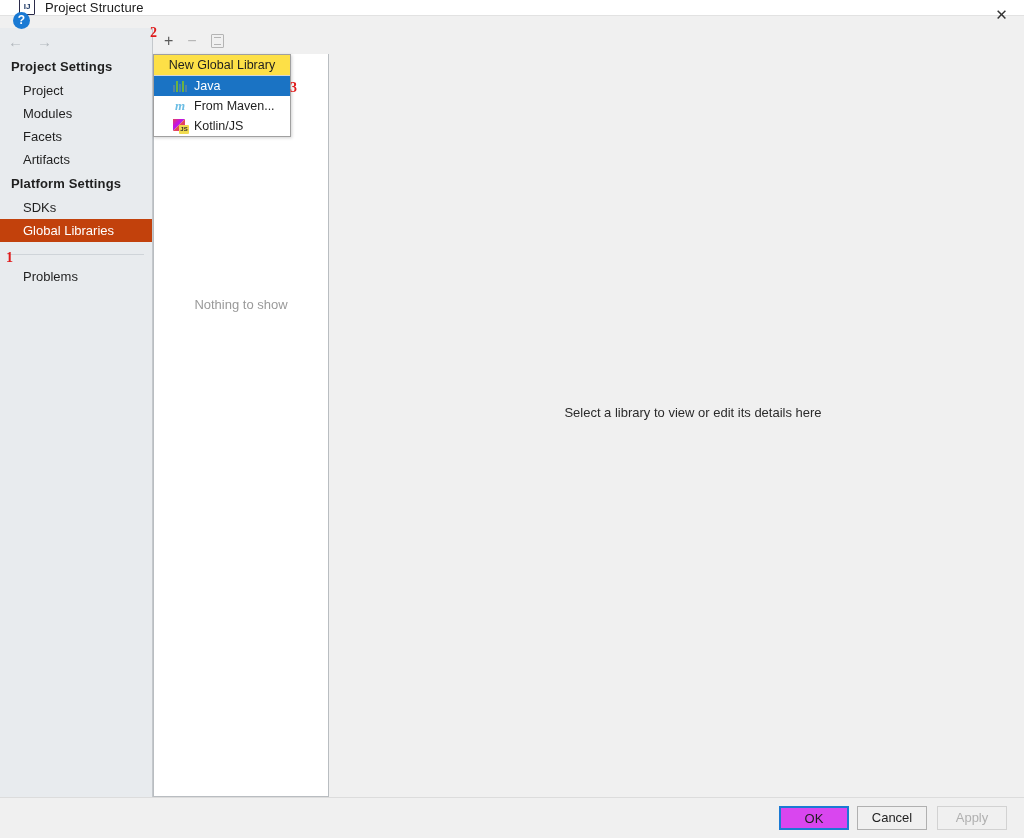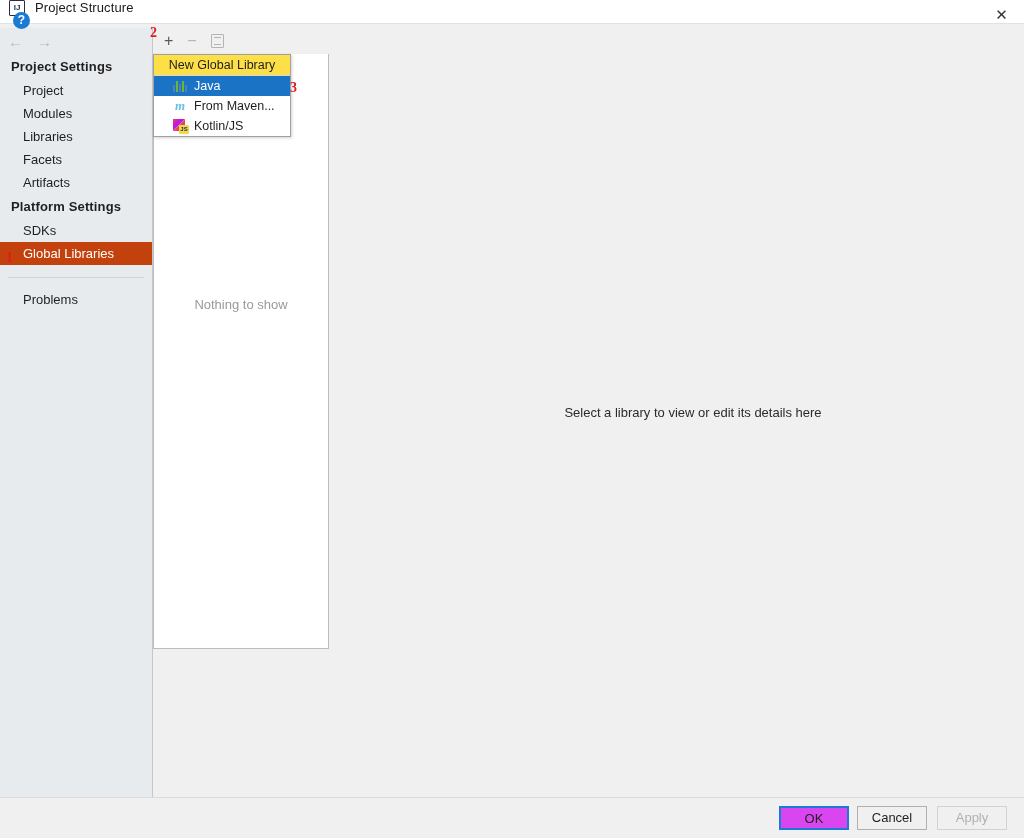--- a/index.html
+++ b/index.html
@@ -7,23 +7,23 @@
     width: 1024px; height: 838px;
     font-family: "Liberation Sans", sans-serif;
     background: #f0f0f0;
     overflow: hidden;
   }
 
   #root { position: relative; width: 1024px; height: 838px; background: #f0f0f0; }
 
   
   .titlebar {
-    position: absolute; left: 0; top: 0; width: 1024px; height: 24px;
+    position: absolute; left: 0; top: 0; width: 1024px; height: 16px;
     background: #ffffff; border-bottom: 1px solid #e2e2e2;
-    display: flex; align-items: flex-start;
+    display: flex; align-items: flex-end; padding-left: 10px;
   }
   .app-icon {
     width: 16px; height: 16px; margin-left: 9px; margin-right: 10px;
     background: #ffffff; border: 1px solid #2b2b4a; border-radius: 1px;
     position: relative; flex: none;
   }
   .app-icon::before {
     content: "IJ"; position: absolute; left: 0; right: 0; top: -1px;
     font-size: 8px; font-weight: bold; color: #13305e; text-align: center;
     font-family: "Liberation Sans", sans-serif; line-height: 16px;
@@ -69,21 +69,21 @@
   .tb-copy {
     width: 13px; height: 14px; border: 1.5px solid #b4b4b4; border-radius: 1px;
     position: relative; cursor: pointer;
   }
   .tb-copy::after {
     content: ""; position: absolute; left: 2px; top: 2px; right: 2px;
     border-top: 1.5px solid #b4b4b4; border-bottom: 1.5px solid #b4b4b4; height: 6px;
   }
 
   .mid-panel {
-    position: absolute; left: 153px; top: 54px; width: 176px; height: 595px;
+    position: absolute; left: 153px; top: 54px; width: 176px; height: 743px;
     background: #ffffff; border: 1px solid #b9bdc1; border-top: none;
   }
   .nothing-to-show {
     position: absolute; left: 0; right: 0; top: 243px;
     text-align: center; font-size: 13px; color: #9a9a9a;
   }
 
   
   .detail-panel {
     position: absolute; left: 329px; top: 28px; width: 695px; height: 769px;
@@ -182,21 +182,20 @@
   <div class="sidebar">
 
     <div class="nav-arrows">
       <span class="nav-arrow">←</span>
       <span class="nav-arrow">→</span>
     </div>
 
     <div class="sec-header">Project Settings</div>
     <div class="nav-item">Project</div>
     <div class="nav-item">Modules</div>
-    <div class="nav-item">Libraries</div>
     <div class="nav-item">Facets</div>
     <div class="nav-item">Artifacts</div>
 
     <div class="sec-header">Platform Settings</div>
     <div class="nav-item">SDKs</div>
     <div class="nav-item selected">Global Libraries</div>
 
     <div class="sidebar-sep"></div>
     <div class="nav-item">Problems</div>
   </div>

